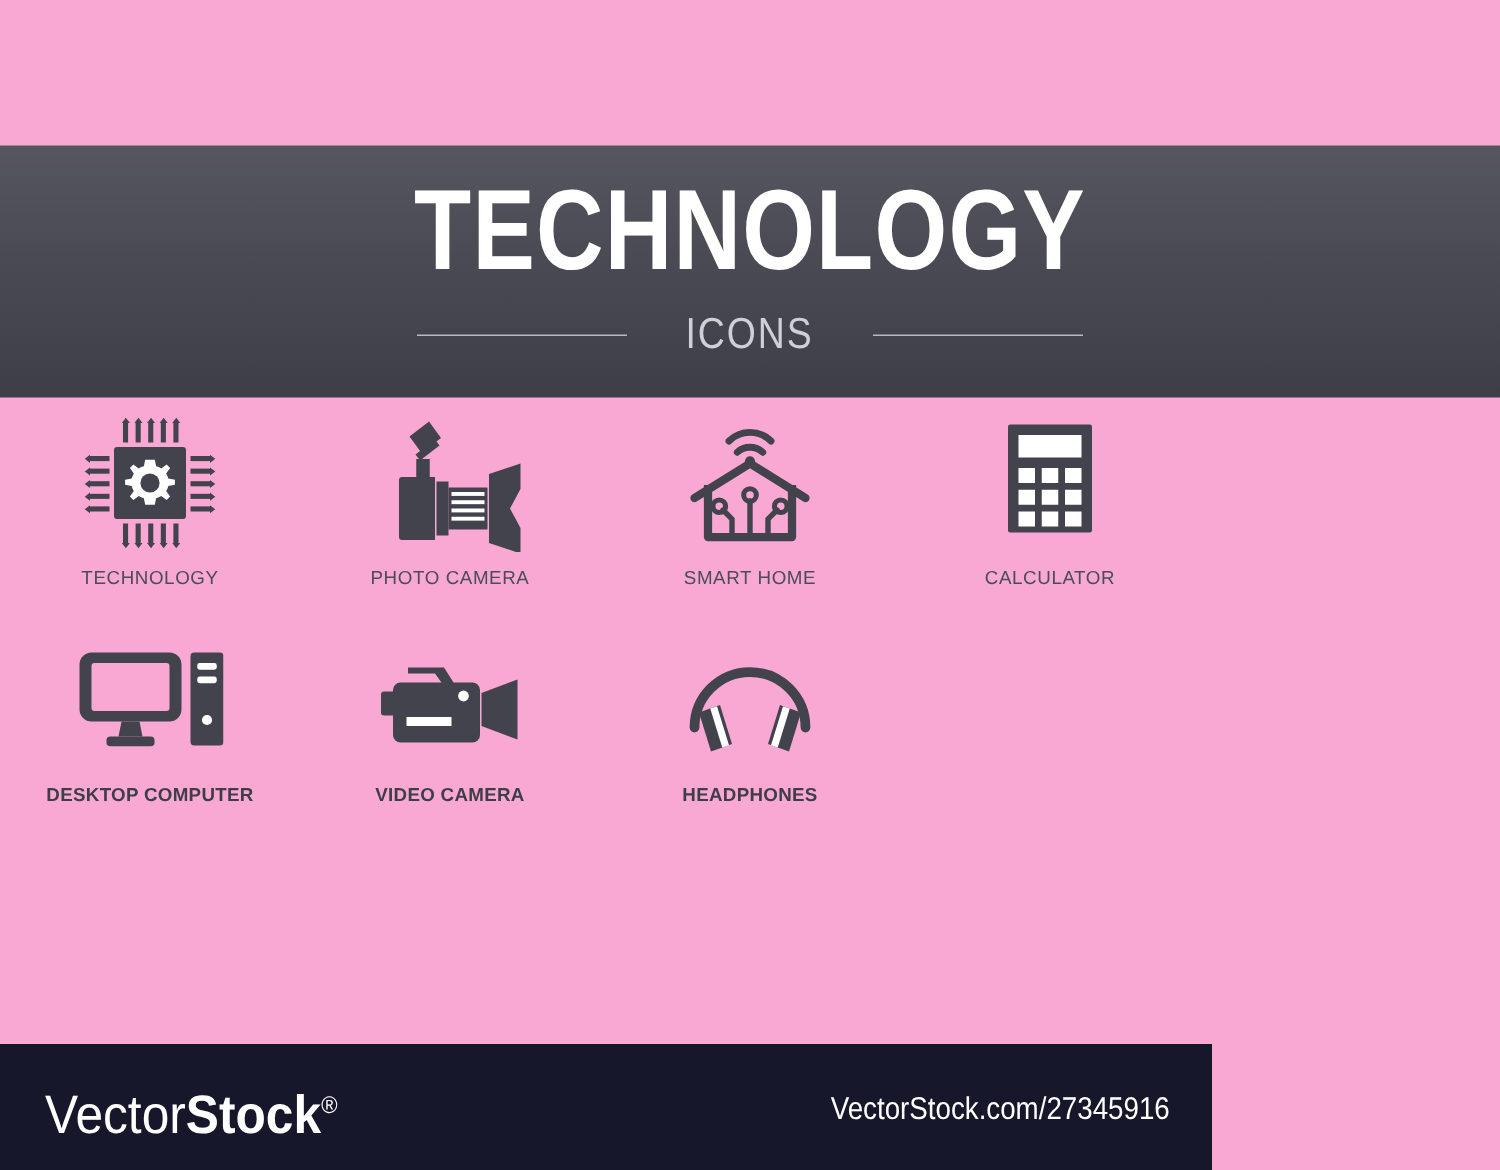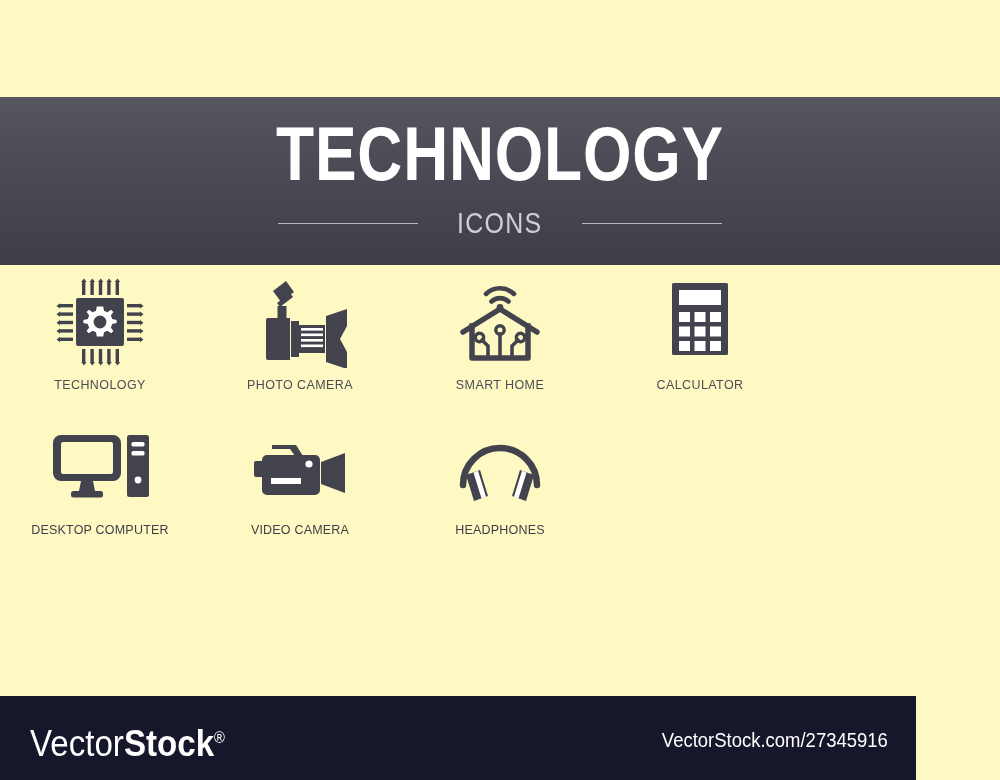--- a/index.html
+++ b/index.html
@@ -10,21 +10,21 @@
     width: 1000px;
     height: 780px;
     background: #ffffff;
     font-family: "Liberation Sans", sans-serif;
     overflow: hidden;
   }
   .page {
     position: relative;
     width: 1000px;
     height: 780px;
-    background: #fef9c3;
+    background: #f9a8d4;
   }
 
   
   .banner {
     position: absolute;
     left: 0;
     top: 97px;
     width: 1000px;
     height: 168px;
     background: linear-gradient(to bottom, #56565f 0%, #4a4a54 45%, #3e3e48 100%);
@@ -100,31 +100,31 @@
   .icon-box svg { display: block; }
   .cell-label {
     margin-top: 6px;
     font-size: 12.5px;
     letter-spacing: 0.4px;
     color: #4c4c55;
     text-align: center;
     white-space: nowrap;
   }
   .row-2 .cell-label {
-    font-weight: normal;
+    font-weight: bold;
     color: #3e3e48;
     letter-spacing: 0.2px;
   }
 
   
   .footer {
     position: absolute;
     left: 0;
     top: 696px;
-    width: 916px;
+    width: 808px;
     height: 84px;
     background: #17172b;
   }
   .logo {
     position: absolute;
     left: 30px;
     top: 22px;
     color: #ffffff;
     font-size: 36px;
     line-height: 40px;

